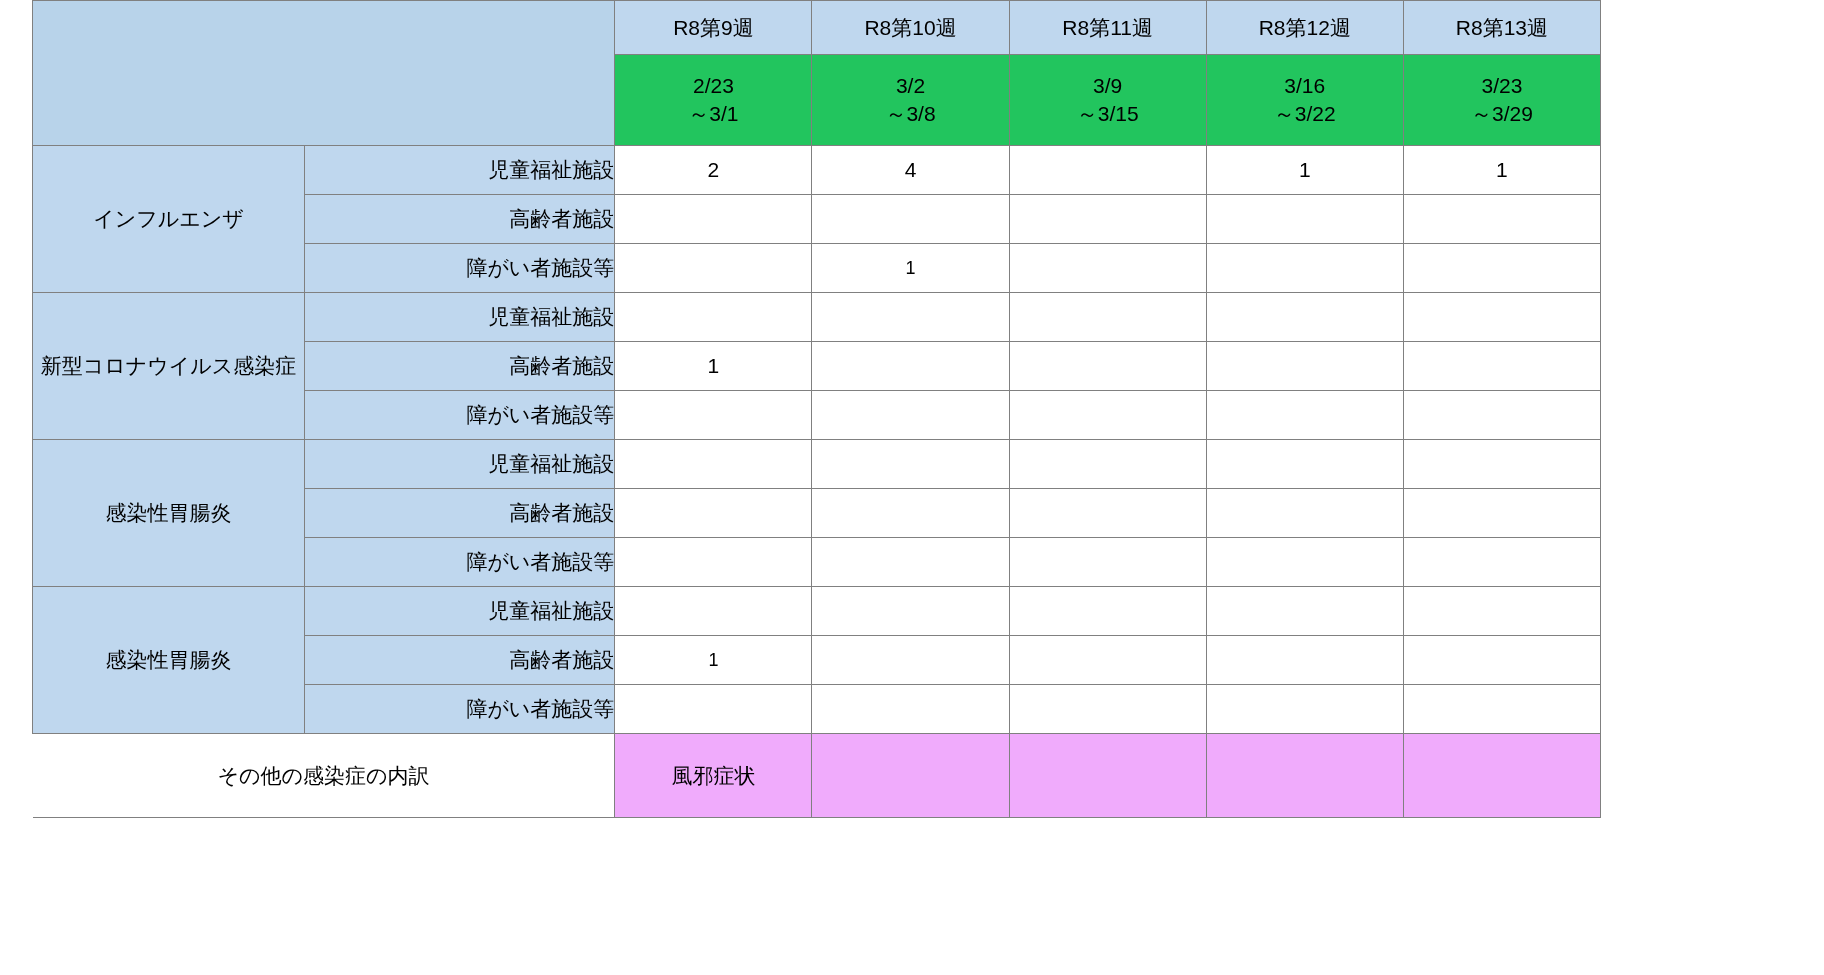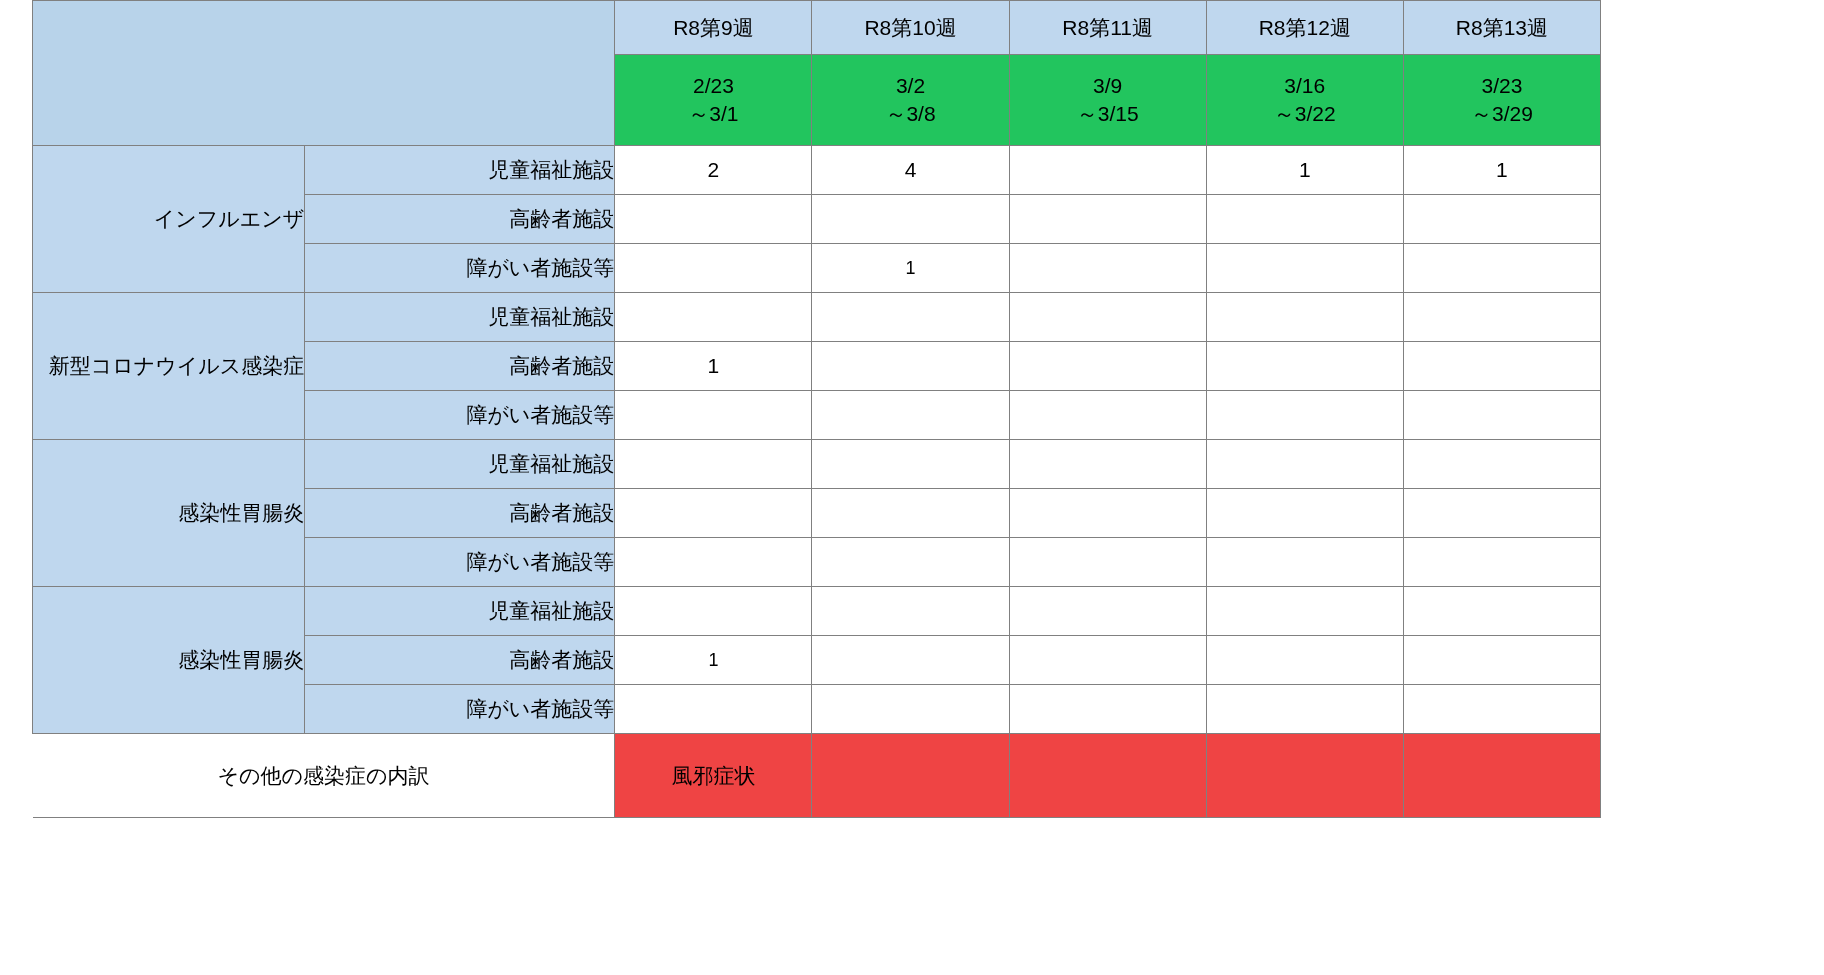--- a/index.html
+++ b/index.html
@@ -54,21 +54,21 @@
   .hdr-date {
     background: #22c55e;
     text-align: center;
     height: 91px;
     font-size: 21px;
     line-height: 1.35;
     white-space: pre-line;
   }
   .disease-cell {
     background: #bfd7ee;
-    text-align: right;
+    text-align: center;
     padding-left: 8px;
     font-size: 21px;
   }
   .facility-cell {
     background: #bfd7ee;
     text-align: right;
     padding-left: 14px;
     font-size: 21px;
     height: 49px;
   }
@@ -84,21 +84,21 @@
   .breakdown-label {
     background: #ffffff;
     text-align: center;
     font-size: 21px;
     height: 84px;
   }
   .breakdown-label.nb-left {
     border-left: none;
   }
   .breakdown-data {
-    background: #ef4444;
+    background: #f0abfc;
     text-align: center;
     font-size: 21px;
     height: 84px;
   }
   .blank-tl { border-left: none; border-top: none; }
 </style>
 </head>
 <body>
 
 <div class="sheet">

